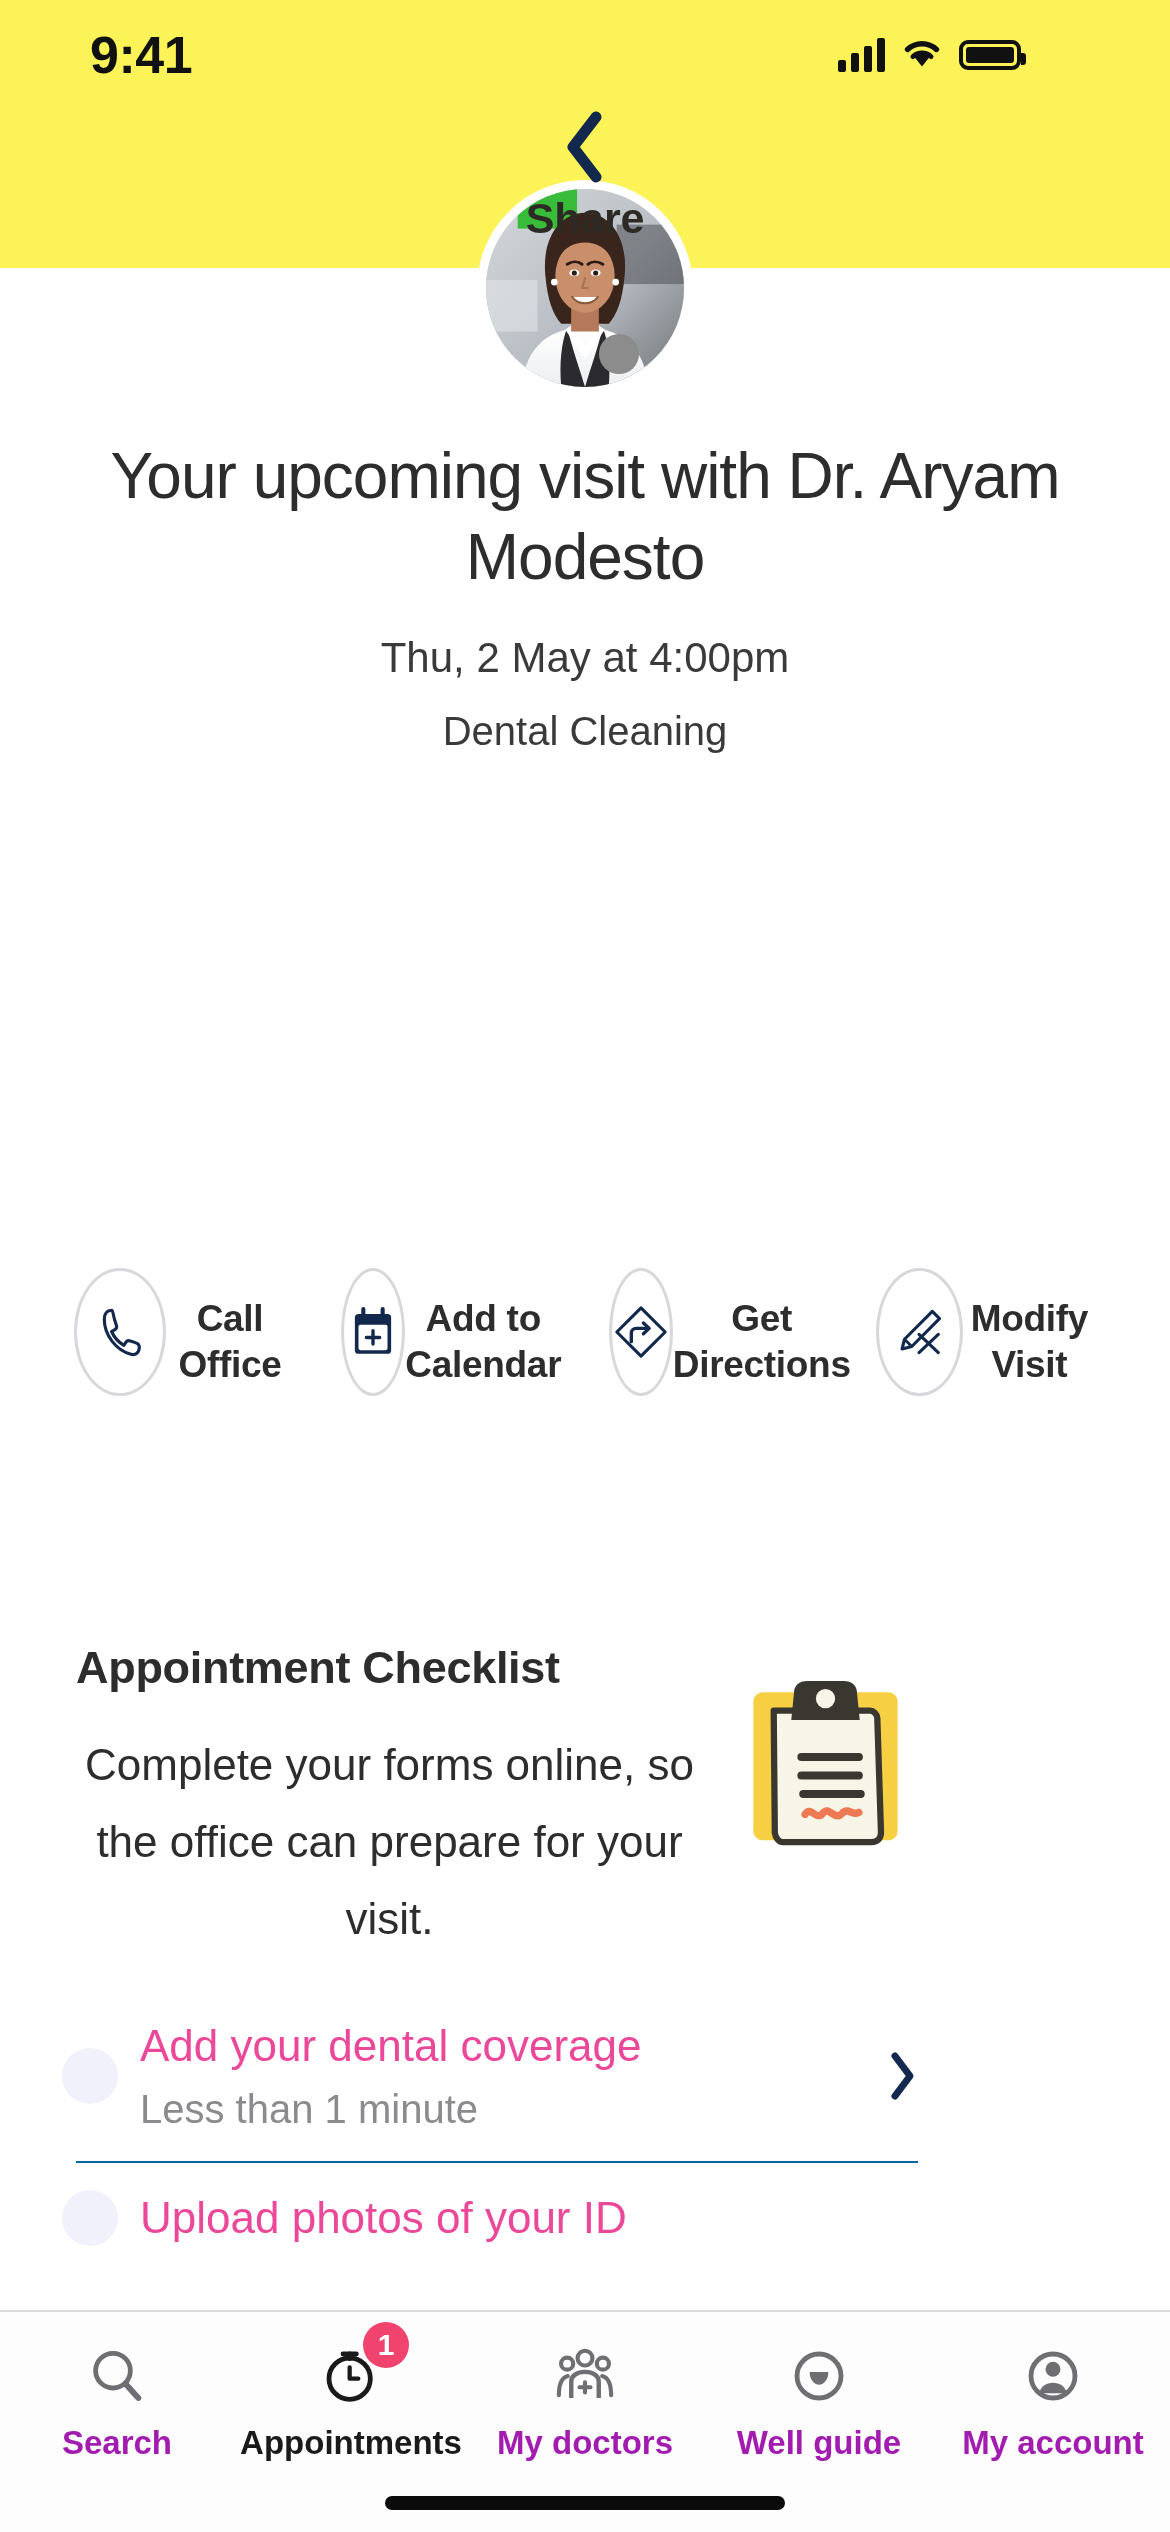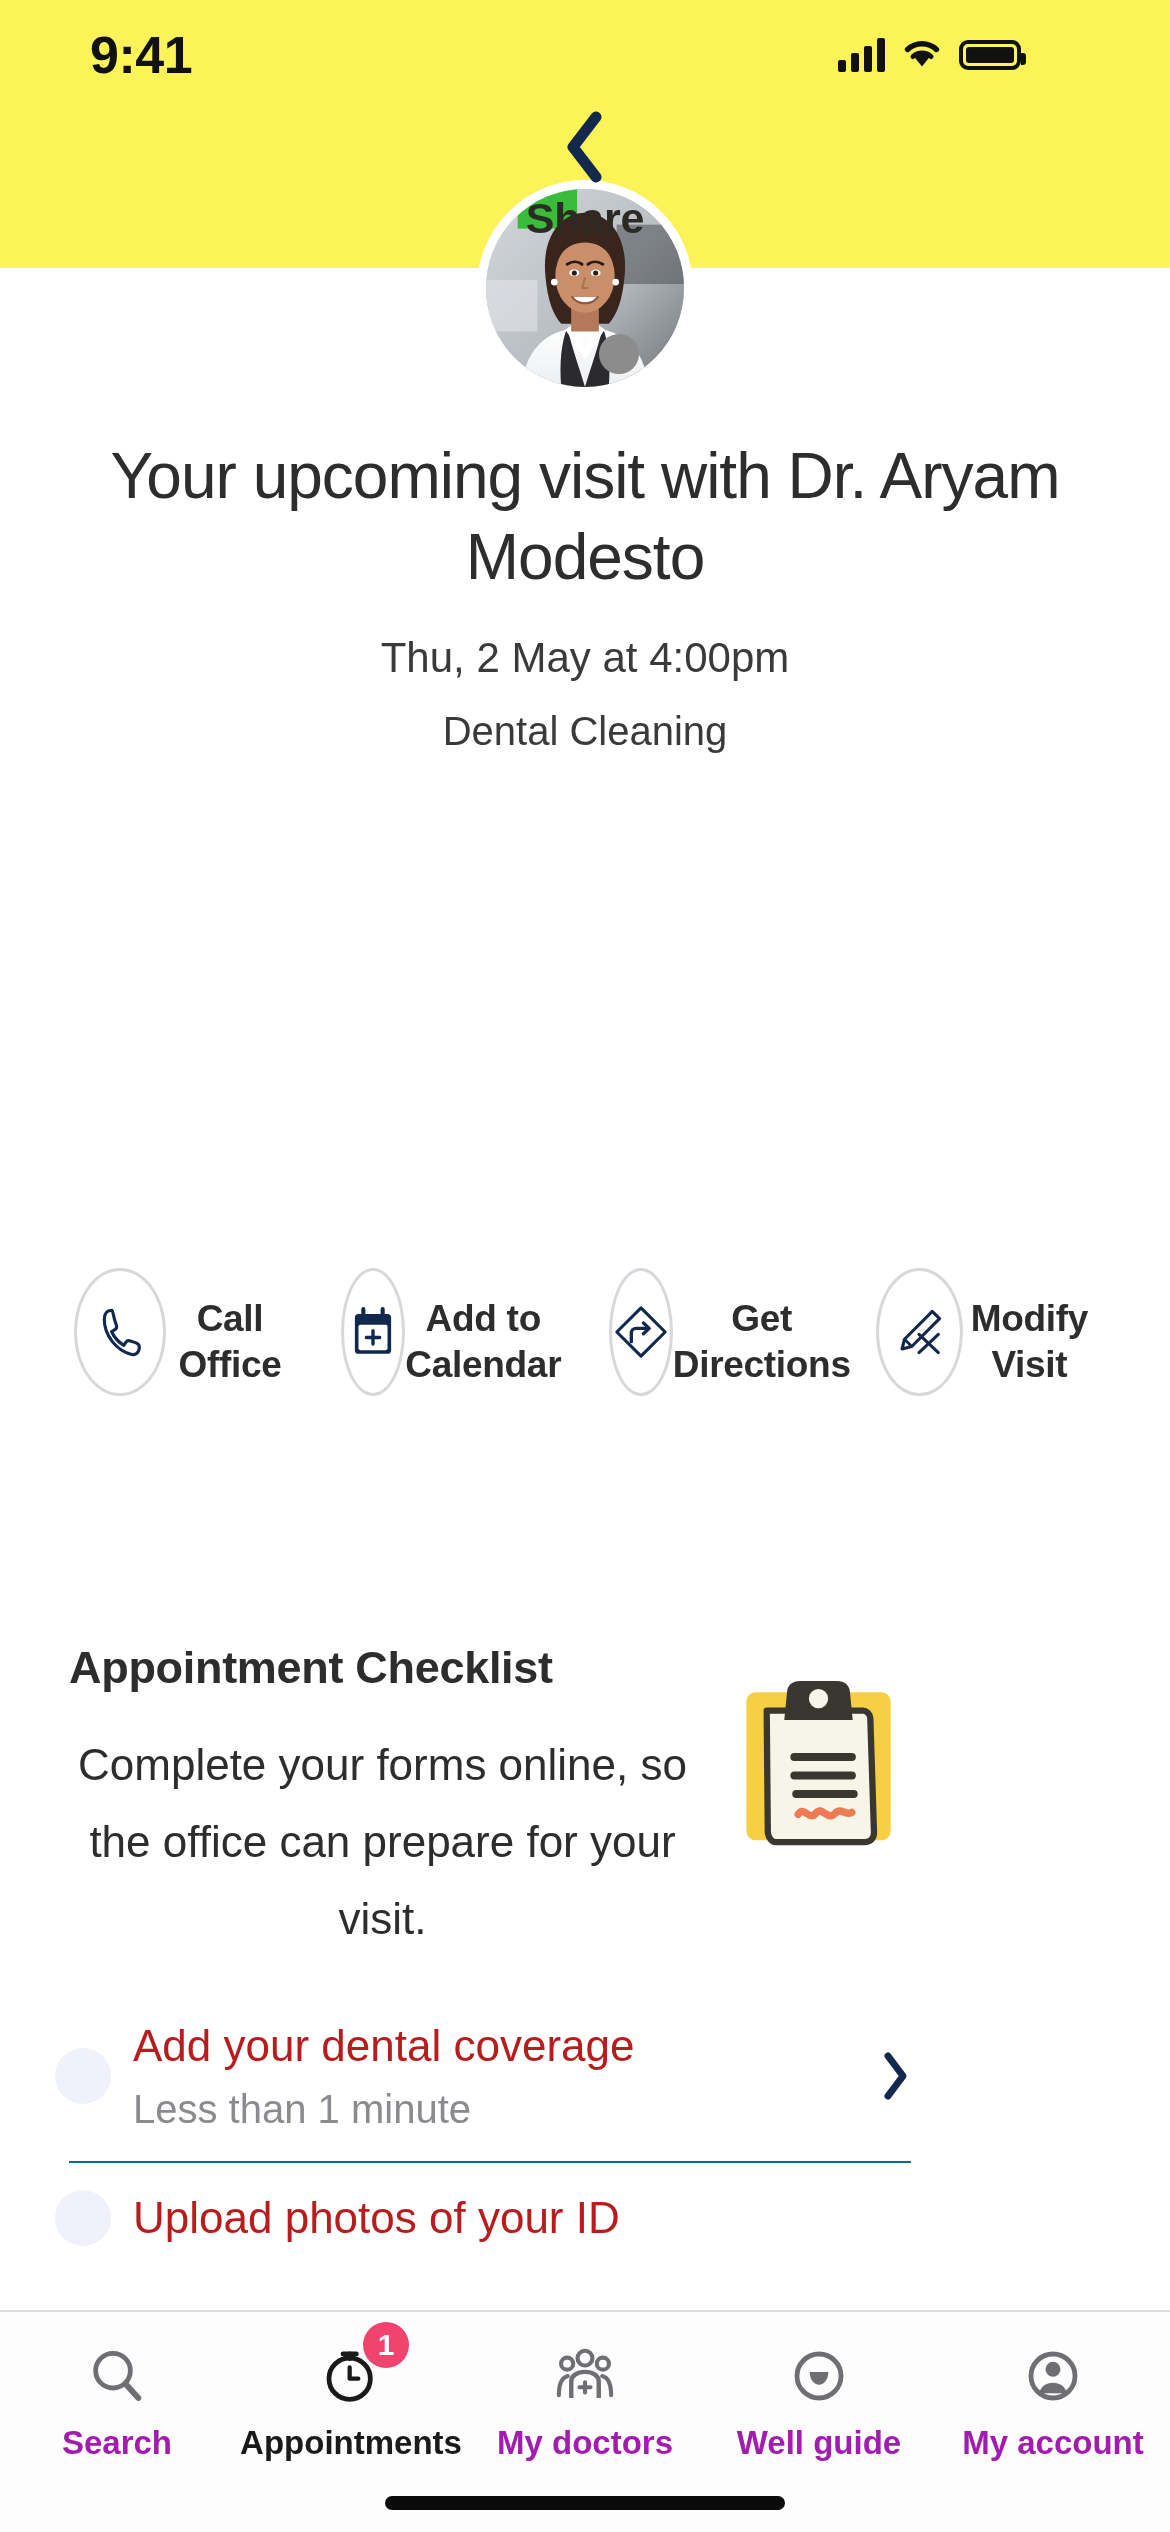--- a/index.html
+++ b/index.html
@@ -193,21 +193,21 @@
     line-height: 46px;
     font-weight: 700;
     color: #2D2D2D;
     text-align: center;
     letter-spacing: -0.3px;
   }
 
   
   .checklist {
     position: absolute;
-    top: 1640px; left: 0;
+    top: 1640px; left: 7px;
     width: 980px;
     padding: 0 69px;
   }
   .checklist-head-row {
     display: flex;
     align-items: flex-start;
     justify-content: space-between;
     gap: 30px;
   }
   .checklist-texts { flex: 1 1 auto; max-width: 800px; }
@@ -248,21 +248,21 @@
     width: 56px; height: 56px;
     border-radius: 50%;
     background: #F0F1FB;
     margin-right: 22px;
     margin-left: -14px;
   }
   .item-body { flex: 1 1 auto; }
   .item-title {
     font-size: 44px;
     line-height: 58px;
-    color: #b91c1c;
+    color: #ec4899;
     font-weight: 400;
   }
   .item-sub {
     margin-top: 8px;
     font-size: 40px;
     line-height: 52px;
     color: #8A8A8F;
     font-weight: 400;
   }
   .item-chevron {

